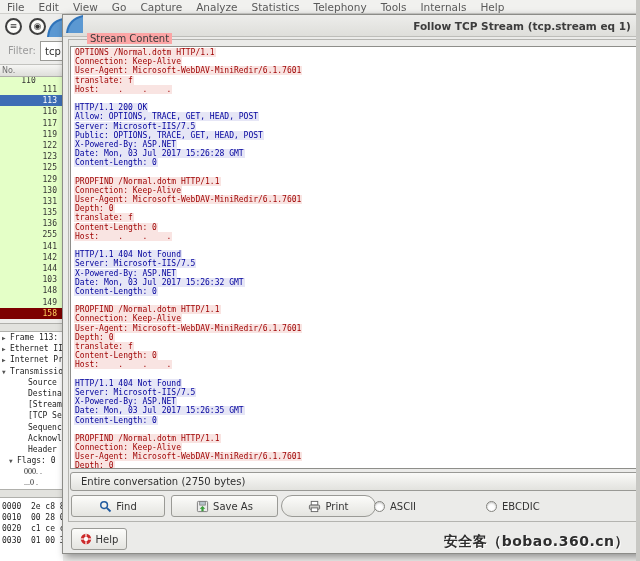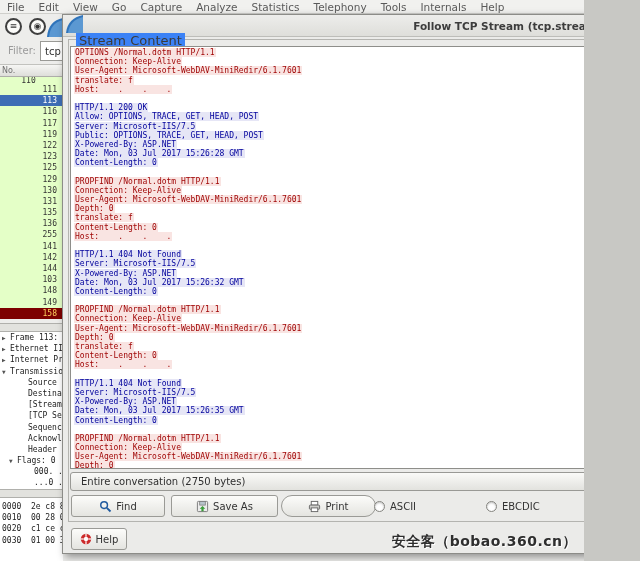--- a/index.html
+++ b/index.html
@@ -1,18 +1,18 @@
 <!DOCTYPE html>
 <html><head>
 <meta charset="utf-8">
 <style>
   * { margin:0; padding:0; box-sizing:border-box; }
   html,body { background:#c8c8c4; }
   .screen {
-    position:relative; width:584px; height:561px; overflow:hidden;
+    position:relative; width:636px; height:561px; overflow:hidden;
     background:#ededeb; font-family:"DejaVu Sans", sans-serif; color:#333;
   }
   
   .menubar {
     position:absolute; left:0; top:0; width:640px; height:14px;
     background:#f1f1ef; border-bottom:1px solid #cfcfcb;
     display:flex; align-items:center; z-index:1;
   }
   .menuitem { font-size:10.5px; color:#5a5a5a; padding:0 7px; white-space:nowrap; }
   
@@ -57,21 +57,21 @@
   .split1 { top:309px; } .split2 { top:475px; }
   .detail-tree { position:absolute; left:0; top:318px; width:63px; height:157px; background:#fff; }
   .drow {
     height:11.2px; line-height:11.2px; font-family:"DejaVu Sans Mono",monospace;
     font-size:8px; color:#222; white-space:nowrap; overflow:hidden;
   }
   .drow .tri { display:inline-block; font-size:6px; color:#555; width:8px; }
   .drow.lvl0 { padding-left:2px; }
   .drow.lvl0i { padding-left:9px; }
   .drow.lvl1 { padding-left:20px; }
-  .drow.lvl2 { padding-left:26px; }
+  .drow.lvl2 { padding-left:16px;font-family:Liberation Serif, serif; }
   .hex-pane { position:absolute; left:0; top:484px; width:63px; height:63px; background:#fff; padding-top:3px; }
   .hrow {
     height:11.2px; line-height:11.2px; font-family:"DejaVu Sans Mono",monospace;
     font-size:8px; color:#222; white-space:pre; padding-left:2px; overflow:hidden;
   }
   
   .dialog {
     position:absolute; left:62px; top:14px; width:920px; height:540px;
     background:#ebebe9; border:1px solid #8c8c88;
     box-shadow:3px 3px 8px rgba(0,0,0,.4); z-index:2;
@@ -83,22 +83,22 @@
   .title-text {
     position:absolute; left:0; top:0; width:100%; height:22px; line-height:22px;
     text-align:center; font-size:10.5px; font-weight:bold; color:#3c3c3c;
   }
   .fin-dialog { position:absolute; left:2px; top:-1px; z-index:3; }
   .frame {
     position:absolute; left:5px; top:24px; width:905px; height:483px;
     border:1px solid #b4b4b0;
   }
   .frame-label {
-    position:absolute; left:7px; top:-7px; background:#3b82f6; padding:0 3px;
-    font-size:13px; color:#3a3a3a;
+    position:absolute; left:18px; top:-7px; background:#fca5a5; padding:0 3px;
+    font-size:10px; color:#3a3a3a;
   }
   .streamview {
     position:absolute; left:7px; top:31px; width:901px; height:423px;
     background:#fff; border:1px solid #8e8e8a; overflow:hidden; padding:1px 0 0 3px;
   }
   .sline {
     height:9.19px; line-height:9.19px; font-family:"DejaVu Sans Mono",monospace;
     font-size:8px; white-space:pre;
   }
   .sline span { padding:0 1px; }

